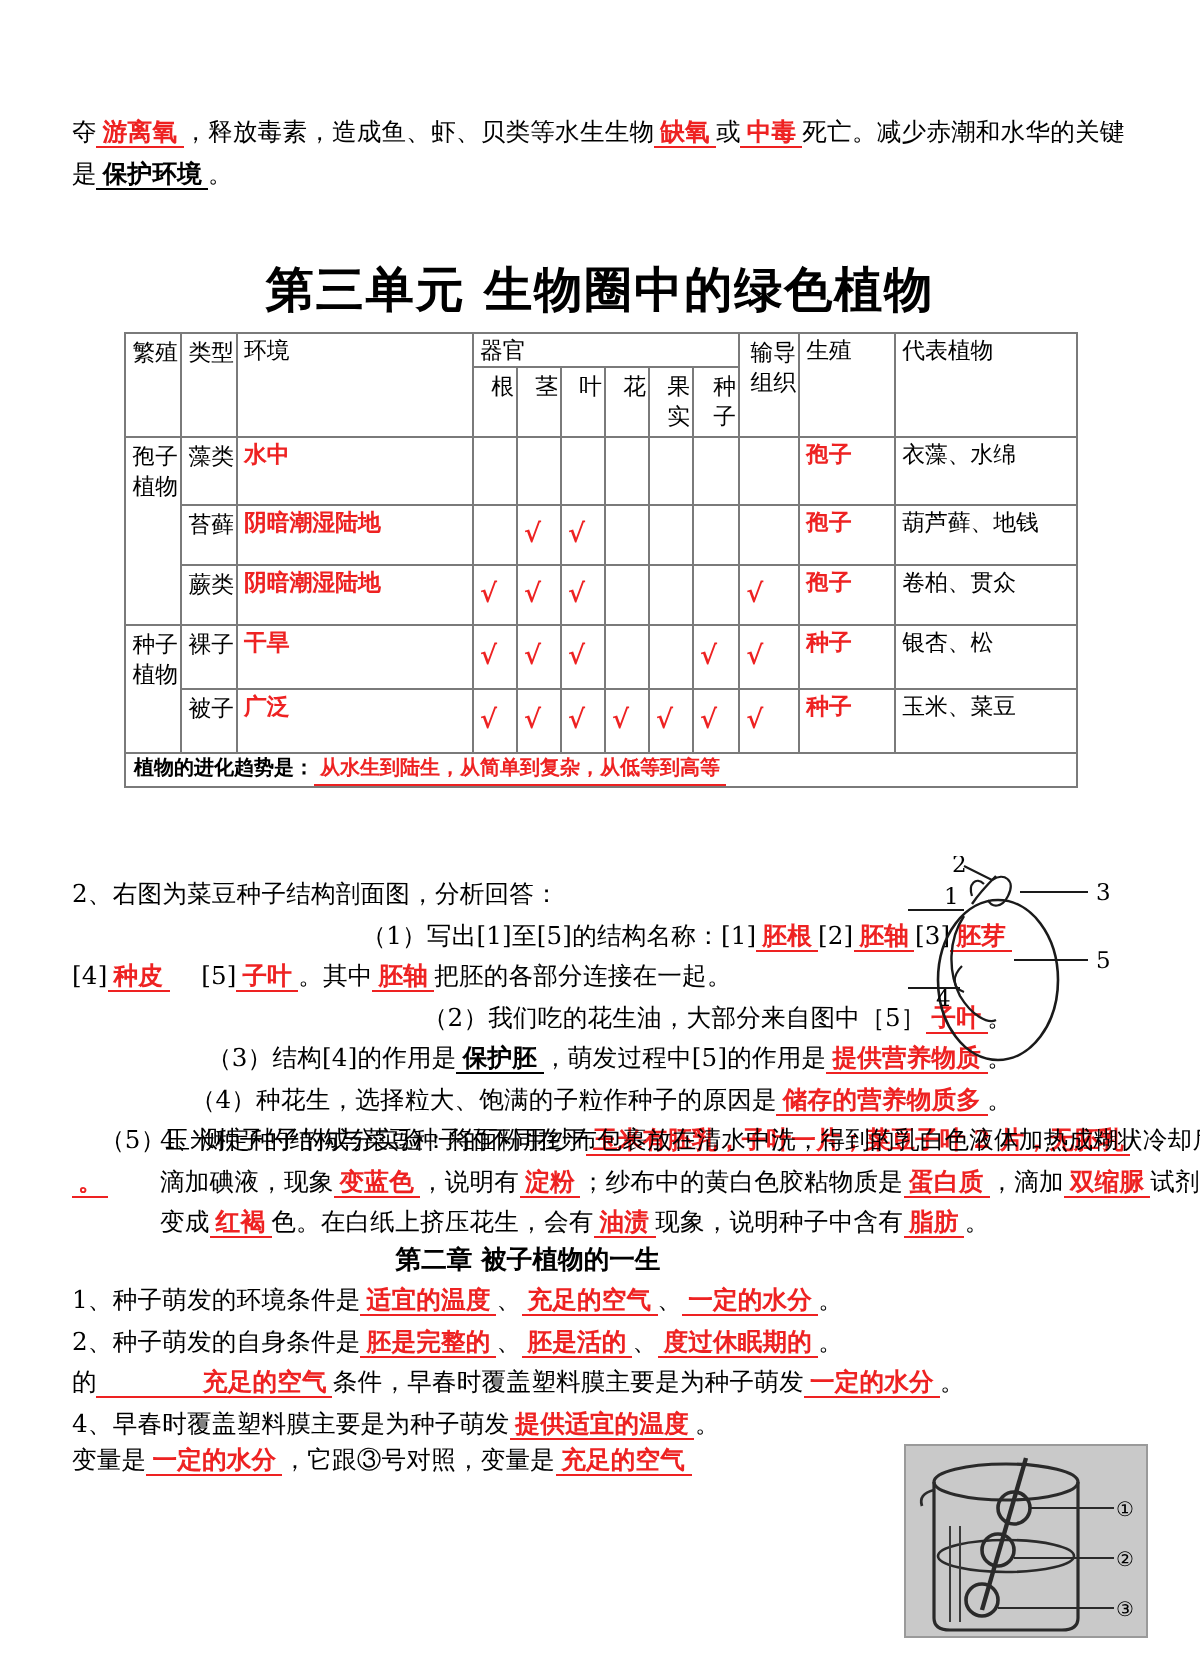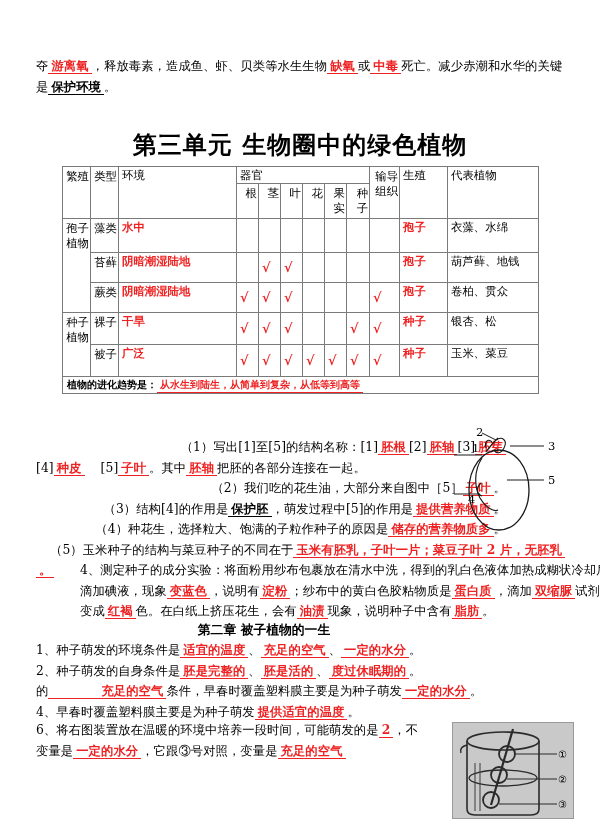--- a/index.html
+++ b/index.html
@@ -187,20 +187,21 @@
 
       <tbody>
           <tr>
         <td class="trend" colspan="12"><span class="bold">植物的进化趋势是：</span><span class="ured">从水生到陆生，从简单到复杂，从低等到高等</span></td>
       </tr>
     </tbody>
       </table>
   </div>
 
   <div class="blk" id="q2">
+    <div class="ln">2、右图为菜豆种子结构剖面图，分析回答：</div>
     <div class="ln indent"><span>（1）写出[1]至[5]的结构名称：[1]</span><span class="ured">胚根</span><span>[2]</span><span class="ured">胚轴</span><span>[3]</span><span class="ured">胚芽</span></div>
     <div class="ln"><span>[4]</span><span class="ured">种皮</span>&nbsp;&nbsp;&nbsp;&nbsp;<span>[5]</span><span class="ured">子叶</span><span>。其中</span><span class="ured">胚轴</span><span>把胚的各部分连接在一起。</span></div>
     <div class="ln indent"><span>（2）我们吃的花生油，大部分来自图中［5］</span><span class="ured">子叶</span><span>。</span></div>
     <div class="ln indent"><span>（3）结构[4]的作用是</span><span class="ublk">保护胚</span><span>，萌发过程中[5]的作用是</span><span class="ured">提供营养物质</span><span>。</span></div>
     <div class="ln indent"><span>（4）种花生，选择粒大、饱满的子粒作种子的原因是</span><span class="ured">储存的营养物质多</span><span>。</span></div>
     <div class="ln indent"><span>（5）玉米种子的结构与菜豆种子的不同在于</span><span class="ured">玉米有胚乳，子叶一片；菜豆子叶 2 片，无胚乳</span></div>
     <div class="ln"><span class="ured">。</span></div>
   </div>
 
   <div class="blk" id="seedfig">
@@ -231,21 +232,20 @@
   <div class="blk" id="ch2">第二章    被子植物的一生</div>
 
   <div class="blk" id="qlist">
     <div class="ln"><span>1、种子萌发的环境条件是</span><span class="ured">适宜的温度</span><span>、</span><span class="ured">充足的空气</span><span>、</span><span class="ured">一定的水分</span><span>。</span></div>
     <div class="ln"><span>2、种子萌发的自身条件是</span><span class="ured">胚是完整的</span><span>、</span><span class="ured">胚是活的</span><span>、</span><span class="ured">度过休眠期的</span><span>。</span></div>
     <div class="ln"><span>的</span><span class="ured" style="min-width:112px;text-align:right">充足的空气</span><span>条件，早春时覆盖塑料膜主要是为种子萌发</span><span class="ured">一定的水分</span><span>。</span></div>
     <div class="ln"><span>4、早春时覆盖塑料膜主要是为种子萌发</span><span class="ured">提供适宜的温度</span><span>。</span></div>
   </div>
 
   <div class="blk" id="q6">
-    <div class="ln"><span>6、将右图装置放在温暖的环境中培养一段时间，可能萌发的是</span><span class="ured">2</span><span>，不</span></div>
     <div class="ln"><span>变量是</span><span class="ured">一定的水分</span><span>，它跟③号对照，变量是</span><span class="ured">充足的空气</span></div>
   </div>
 
   <div class="blk" id="beaker">
     <svg width="120" height="95" viewBox="0 0 120 95">
       <rect x="0" y="0" width="120" height="95" fill="#c9c9c9"></rect>
       <path d="M14 18 L14 86 Q14 92 22 92 L78 92 Q86 92 86 86 L86 18" fill="none" stroke="#2a2a2a" stroke-width="1.6"></path>
       <ellipse cx="50" cy="18" rx="36" ry="9" fill="none" stroke="#2a2a2a" stroke-width="1.6"></ellipse>
       <path d="M14 22 Q6 24 8 30" fill="none" stroke="#2a2a2a" stroke-width="1.4"></path>
       <ellipse cx="50" cy="55" rx="34" ry="8" fill="none" stroke="#2a2a2a" stroke-width="1.3"></ellipse>

